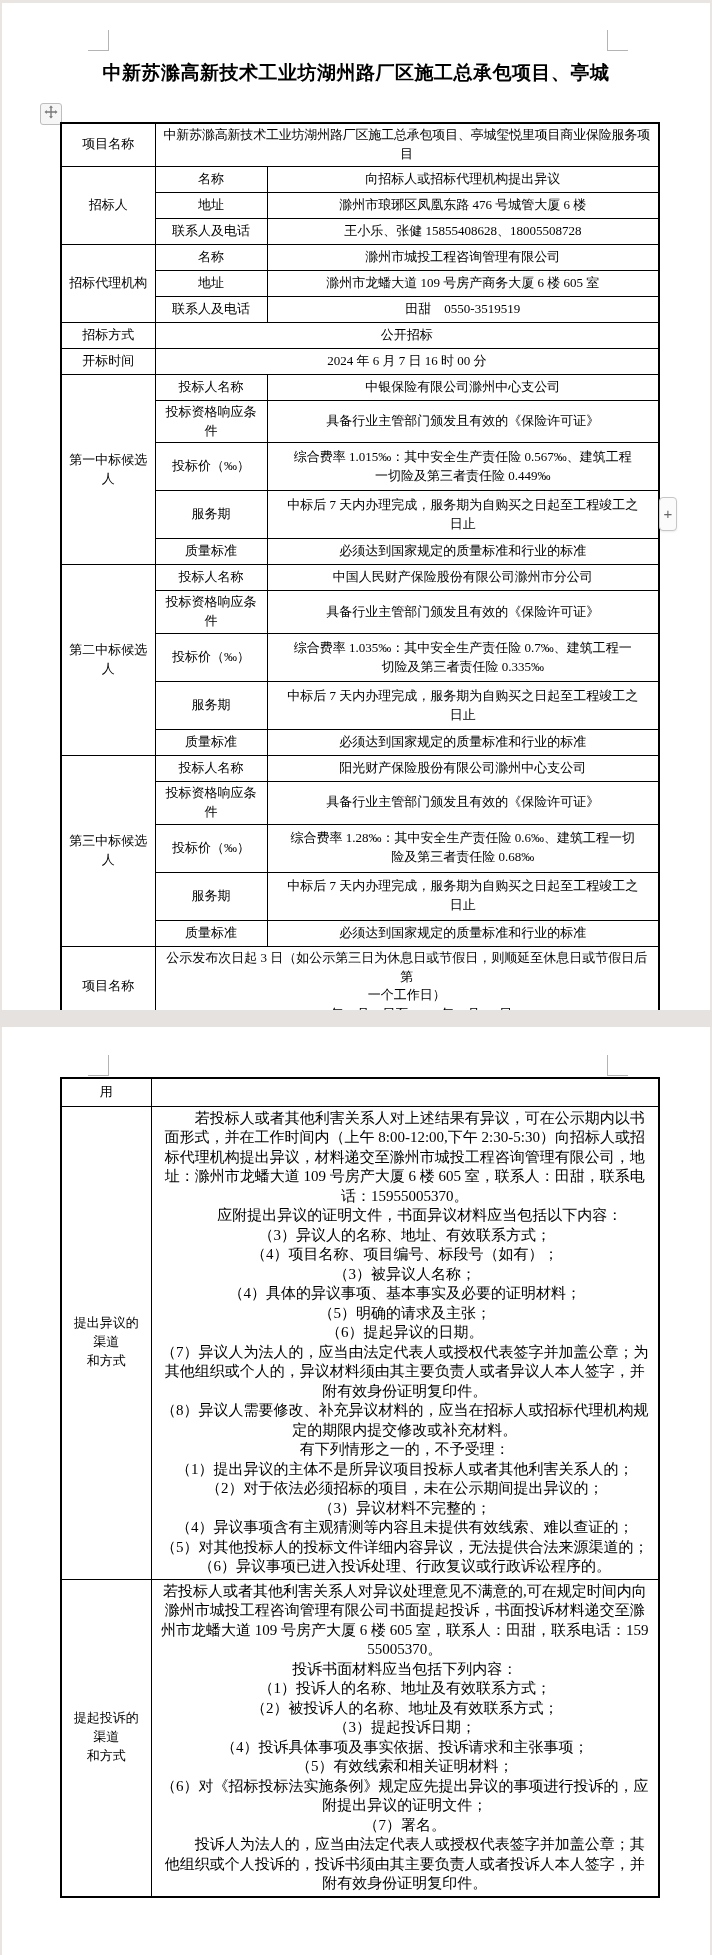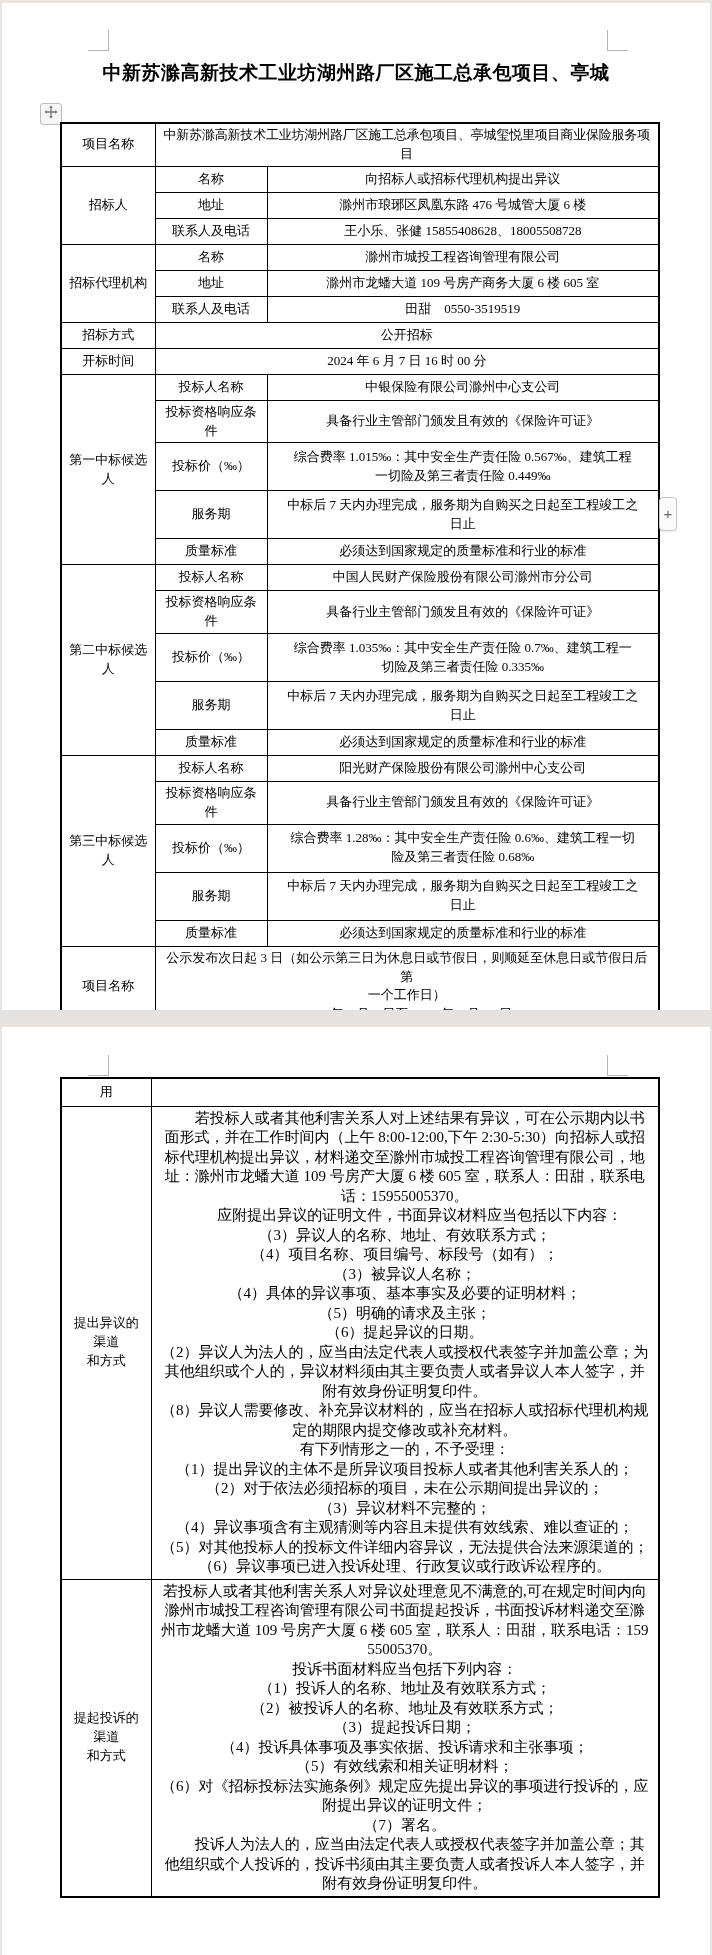--- a/index.html
+++ b/index.html
@@ -233,21 +233,21 @@
 和方式</td>
         <td class="longtext">
               <div class="para">　　若投标人或者其他利害关系人对上述结果有异议，可在公示期内以书面形式，并在工作时间内（上午 8:00-12:00,下午 2:30-5:30）向招标人或招标代理机构提出异议，材料递交至滁州市城投工程咨询管理有限公司，地址：滁州市龙蟠大道 109 号房产大厦 6 楼 605 室，联系人：田甜，联系电话：15955005370。</div>
               <div class="para">　　应附提出异议的证明文件，书面异议材料应当包括以下内容：</div>
               <div class="para">（3）异议人的名称、地址、有效联系方式；</div>
               <div class="para">（4）项目名称、项目编号、标段号（如有）；</div>
               <div class="para">（3）被异议人名称；</div>
               <div class="para">（4）具体的异议事项、基本事实及必要的证明材料；</div>
               <div class="para">（5）明确的请求及主张；</div>
               <div class="para">（6）提起异议的日期。</div>
-              <div class="para">（2）异议人为法人的，应当由法定代表人或授权代表签字并加盖公章；为其他组织或个人的，异议材料须由其主要负责人或者异议人本人签字，并附有效身份证明复印件。</div>
+              <div class="para">（7）异议人为法人的，应当由法定代表人或授权代表签字并加盖公章；为其他组织或个人的，异议材料须由其主要负责人或者异议人本人签字，并附有效身份证明复印件。</div>
               <div class="para">（8）异议人需要修改、补充异议材料的，应当在招标人或招标代理机构规定的期限内提交修改或补充材料。</div>
               <div class="para">有下列情形之一的，不予受理：</div>
               <div class="para">（1）提出异议的主体不是所异议项目投标人或者其他利害关系人的；</div>
               <div class="para">（2）对于依法必须招标的项目，未在公示期间提出异议的；</div>
               <div class="para">（3）异议材料不完整的；</div>
               <div class="para">（4）异议事项含有主观猜测等内容且未提供有效线索、难以查证的；</div>
               <div class="para">（5）对其他投标人的投标文件详细内容异议，无法提供合法来源渠道的；</div>
               <div class="para">（6）异议事项已进入投诉处理、行政复议或行政诉讼程序的。</div>
             </td>
       </tr>

